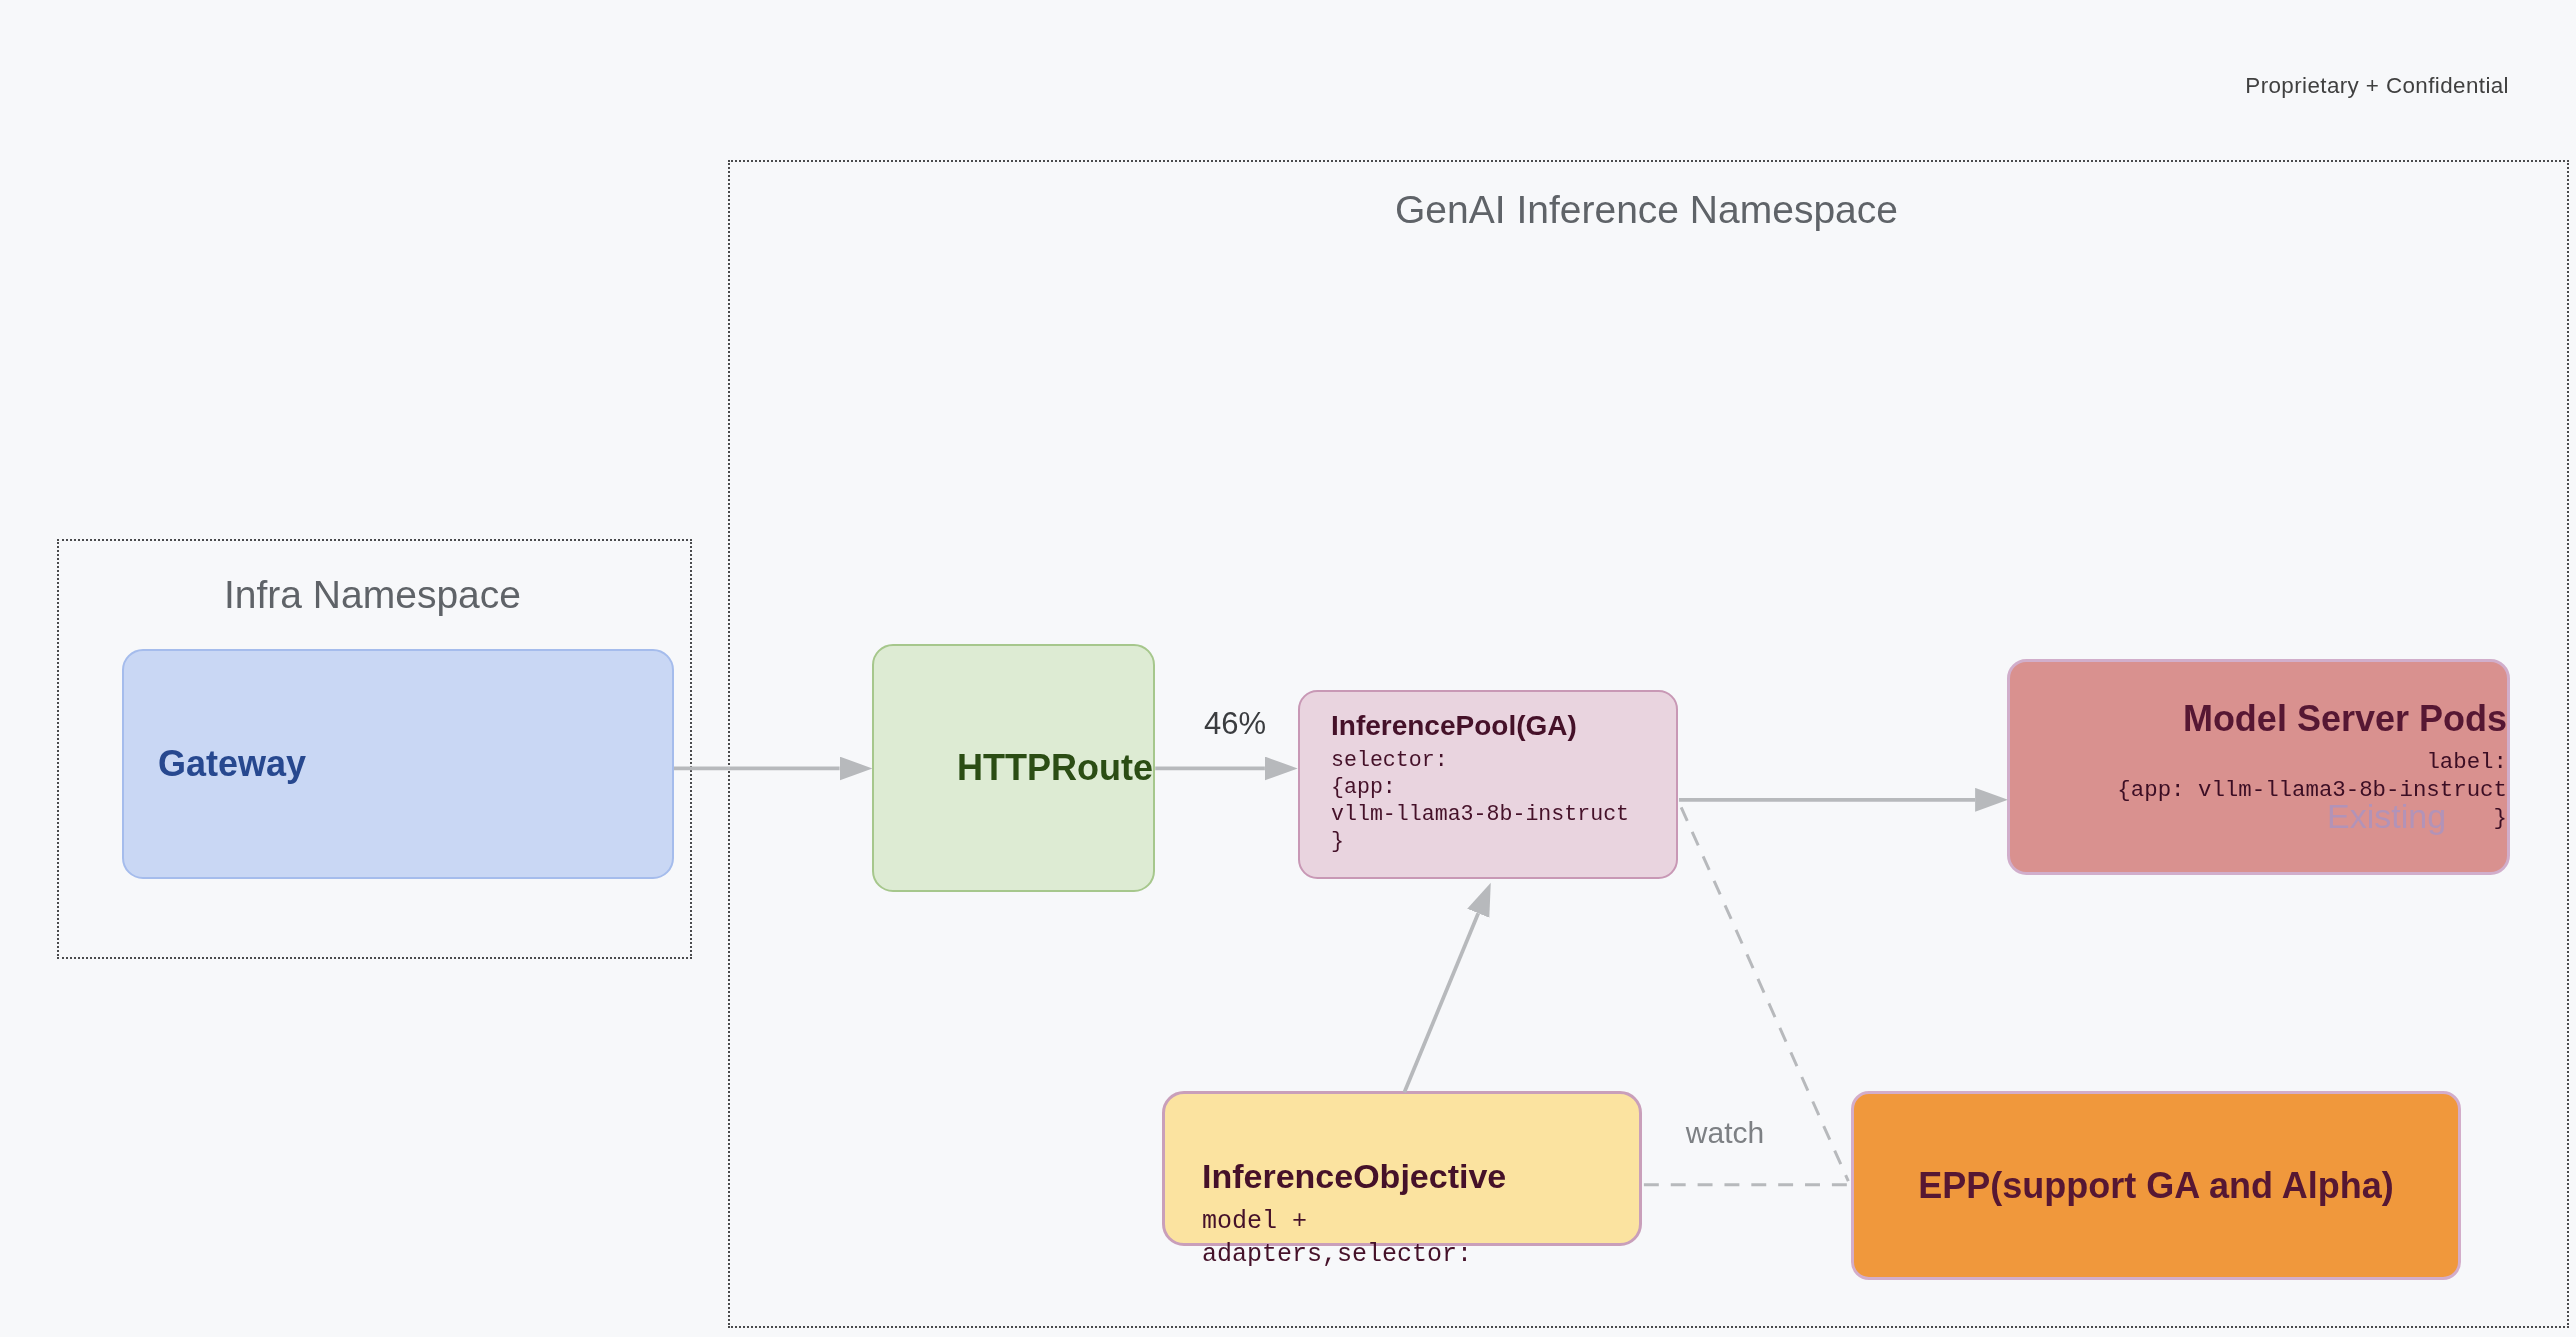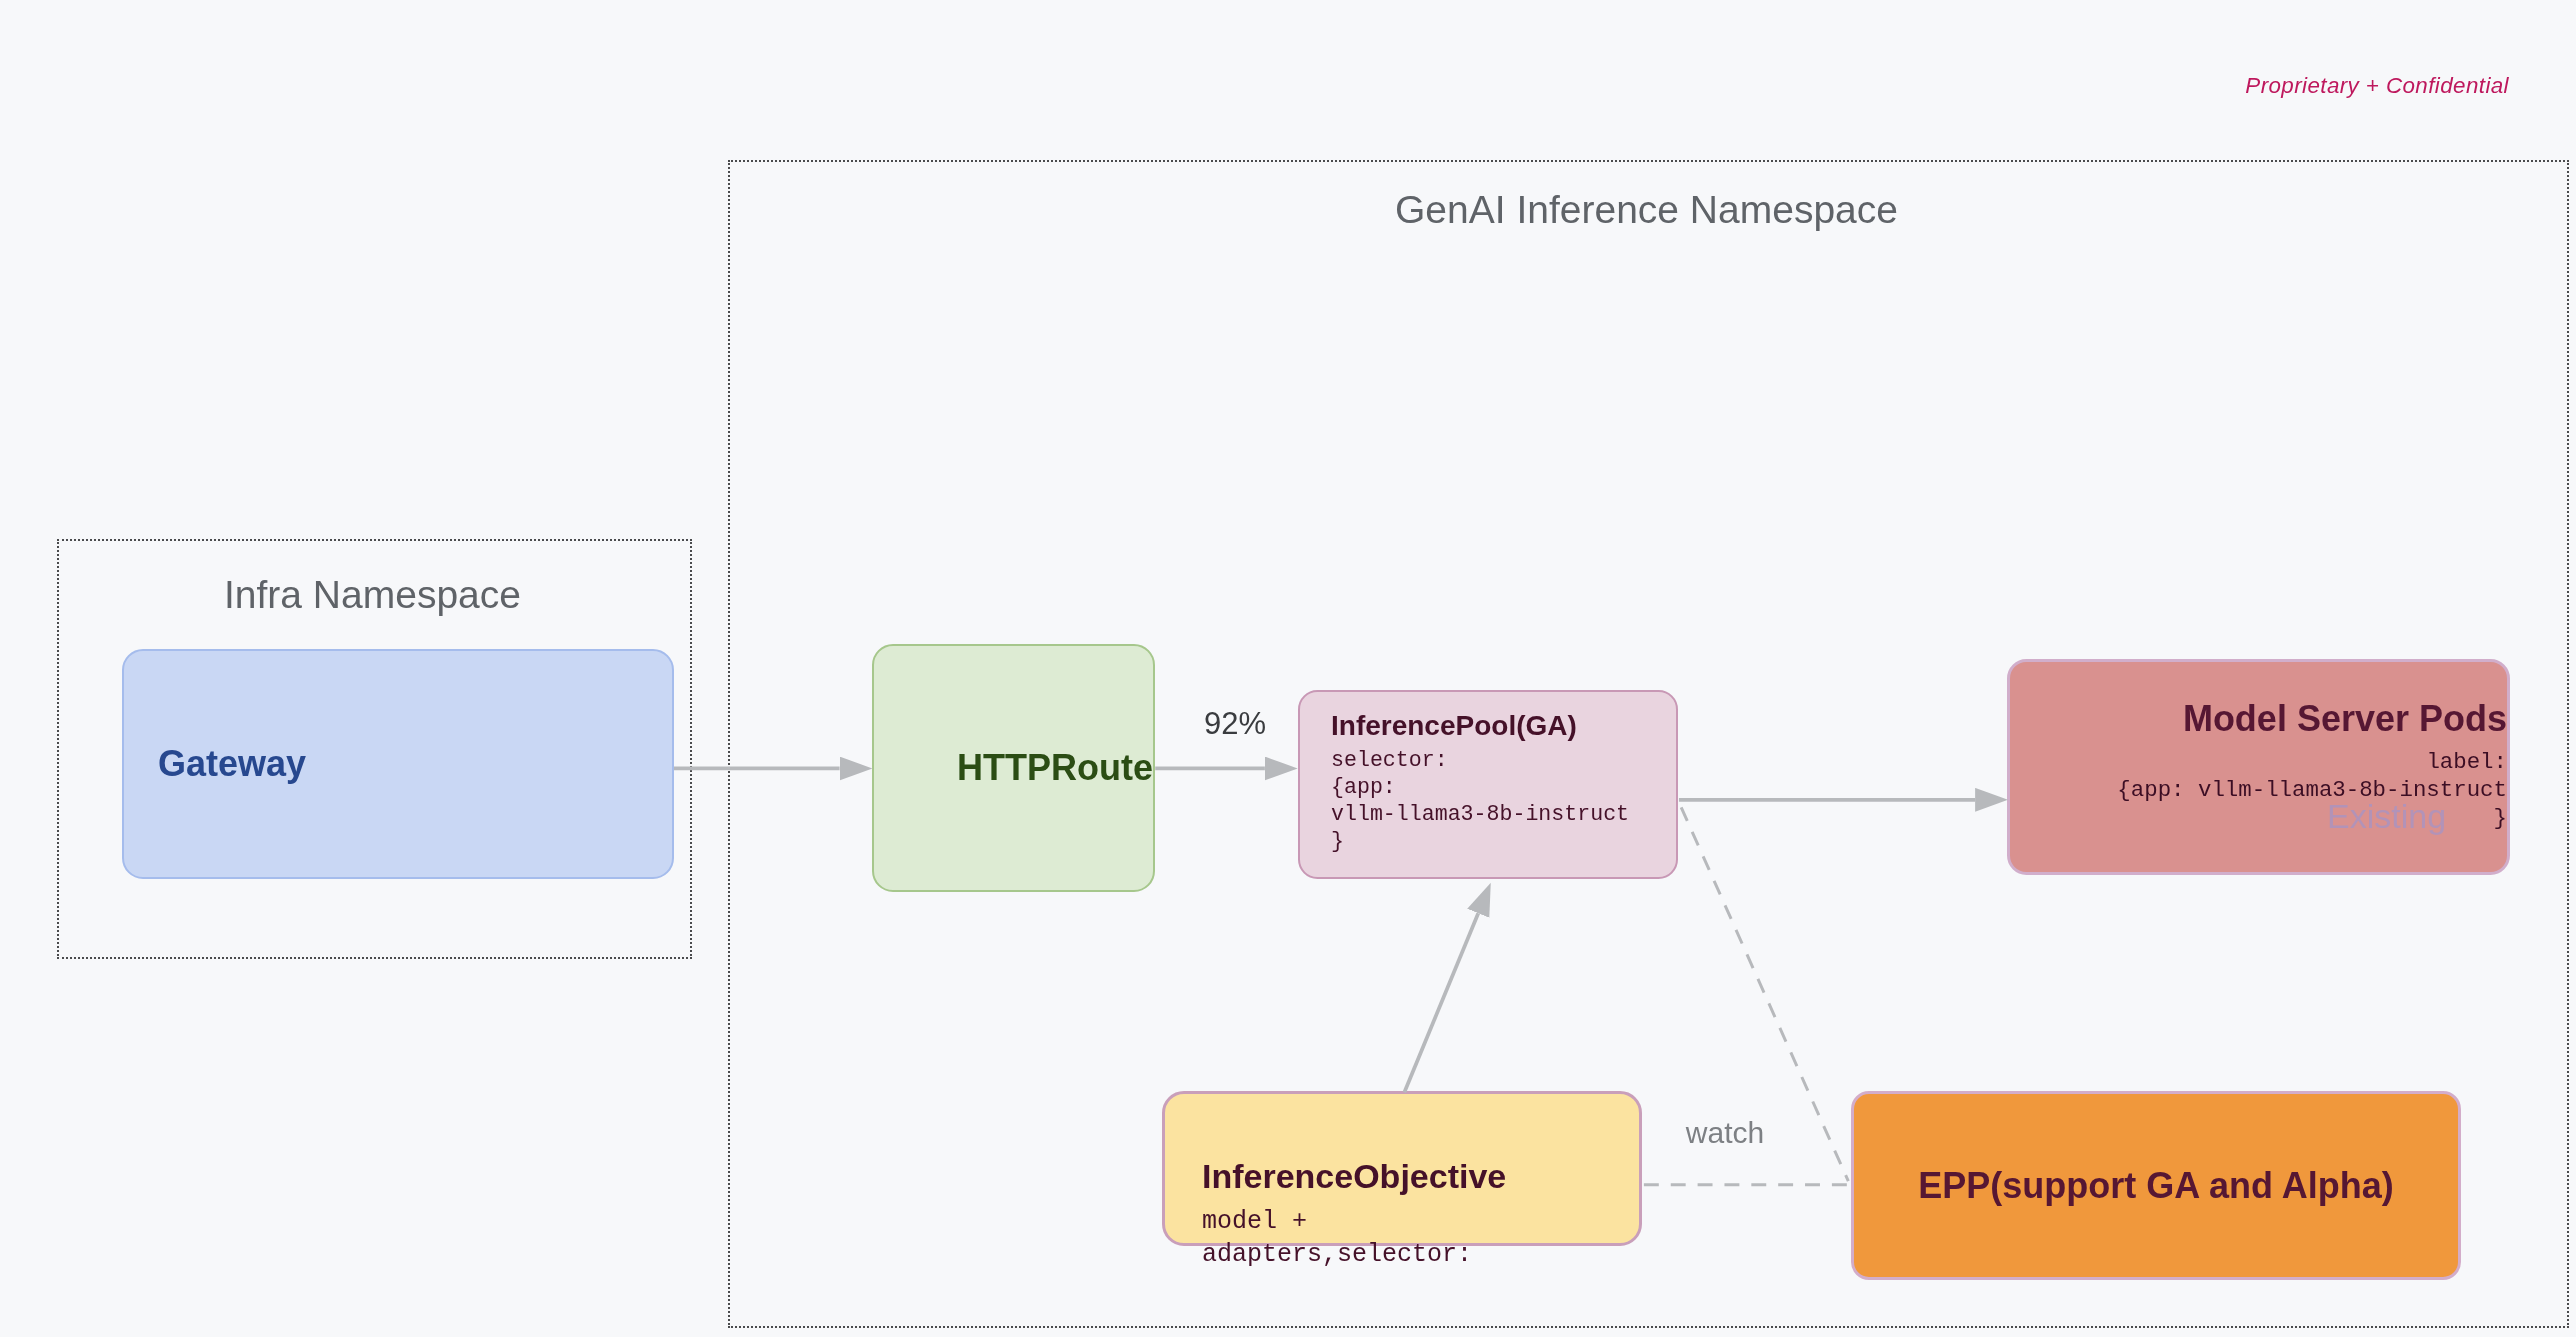--- a/index.html
+++ b/index.html
@@ -1,19 +1,19 @@
 <!DOCTYPE html>
 <html style="--gateway-fill: #c9d7f4; --gateway-border: #a5bcec; --gateway-text: #27488f; --httproute-fill: #ddebd3; --httproute-border: #a6c78c; --httproute-text: #2b4d14; --pool-fill: #e9d4df; --pool-border: #c898b5; --pool-text: #451129; --pods-fill: #d9918f; --pods-border: #d1aecb; --pods-text: #561733; --objective-fill: #fbe3a0; --objective-border: #c99fba; --objective-text: #451129; --epp-fill: #f0983c; --epp-border: #d3adca; --epp-text: #561733; --arrow: #b7b9bc; --existing-text: #b293b8;font-size:12px"><head>
 <meta charset="utf-8">
 <style>
   html,body{margin:0;padding:0;background:#f7f8fa;}
   .stage{position:relative;width:2576px;height:1337px;background:#f7f8fa;overflow:hidden;
          font-family:"Liberation Sans", sans-serif;}
 
-  .watermark{position:absolute;top:73px;right:67px;font-size:22.4px;color:#be185d;letter-spacing:0.4px;font-style:italic;}
+  .watermark{position:absolute;top:73px;right:67px;font-size:22.4px;color:#404040;letter-spacing:0.4px;}
 
   .ns{position:absolute;border:2.2px dotted #4a4b4d;background:transparent;}
   .ns.genai{left:728px;top:160px;width:1837px;height:1164px;}
   .ns.infra{left:57px;top:539px;width:631px;height:416px;}
   .ns-title{position:absolute;text-align:center;color:#5f6368;font-size:39px;font-weight:400;}
   .genai-title{left:728px;top:188px;width:1837px;}
   .infra-title{left:57px;top:573px;width:631px;}
 
   .node{position:absolute;box-sizing:border-box;}
 
@@ -101,21 +101,21 @@
   <div class="node objective">
     <div class="node-title">InferenceObjective</div>
     <div class="code">model +
 adapters,selector:</div>
   </div>
 
   <div class="node epp">
     <div class="node-label">EPP(support GA and Alpha)</div>
   </div>
 
-  <div class="edge-label pct">92%</div>
+  <div class="edge-label pct">46%</div>
   <div class="edge-label watch">watch</div>
   <div class="existing">Existing</div>
 
   <svg class="overlay" viewBox="0 0 3452 1792">
     <defs>
       <marker id="ah" markerWidth="46" markerHeight="34" refX="0" refY="16" orient="auto" markerUnits="userSpaceOnUse">
         <path d="M0,0 L44,16 L0,32 Z" fill="#b7b9bc"></path>
       </marker>
     </defs>
     <line class="conn" x1="903" y1="1030" x2="1125" y2="1030" marker-end="url(#ah)"></line>

